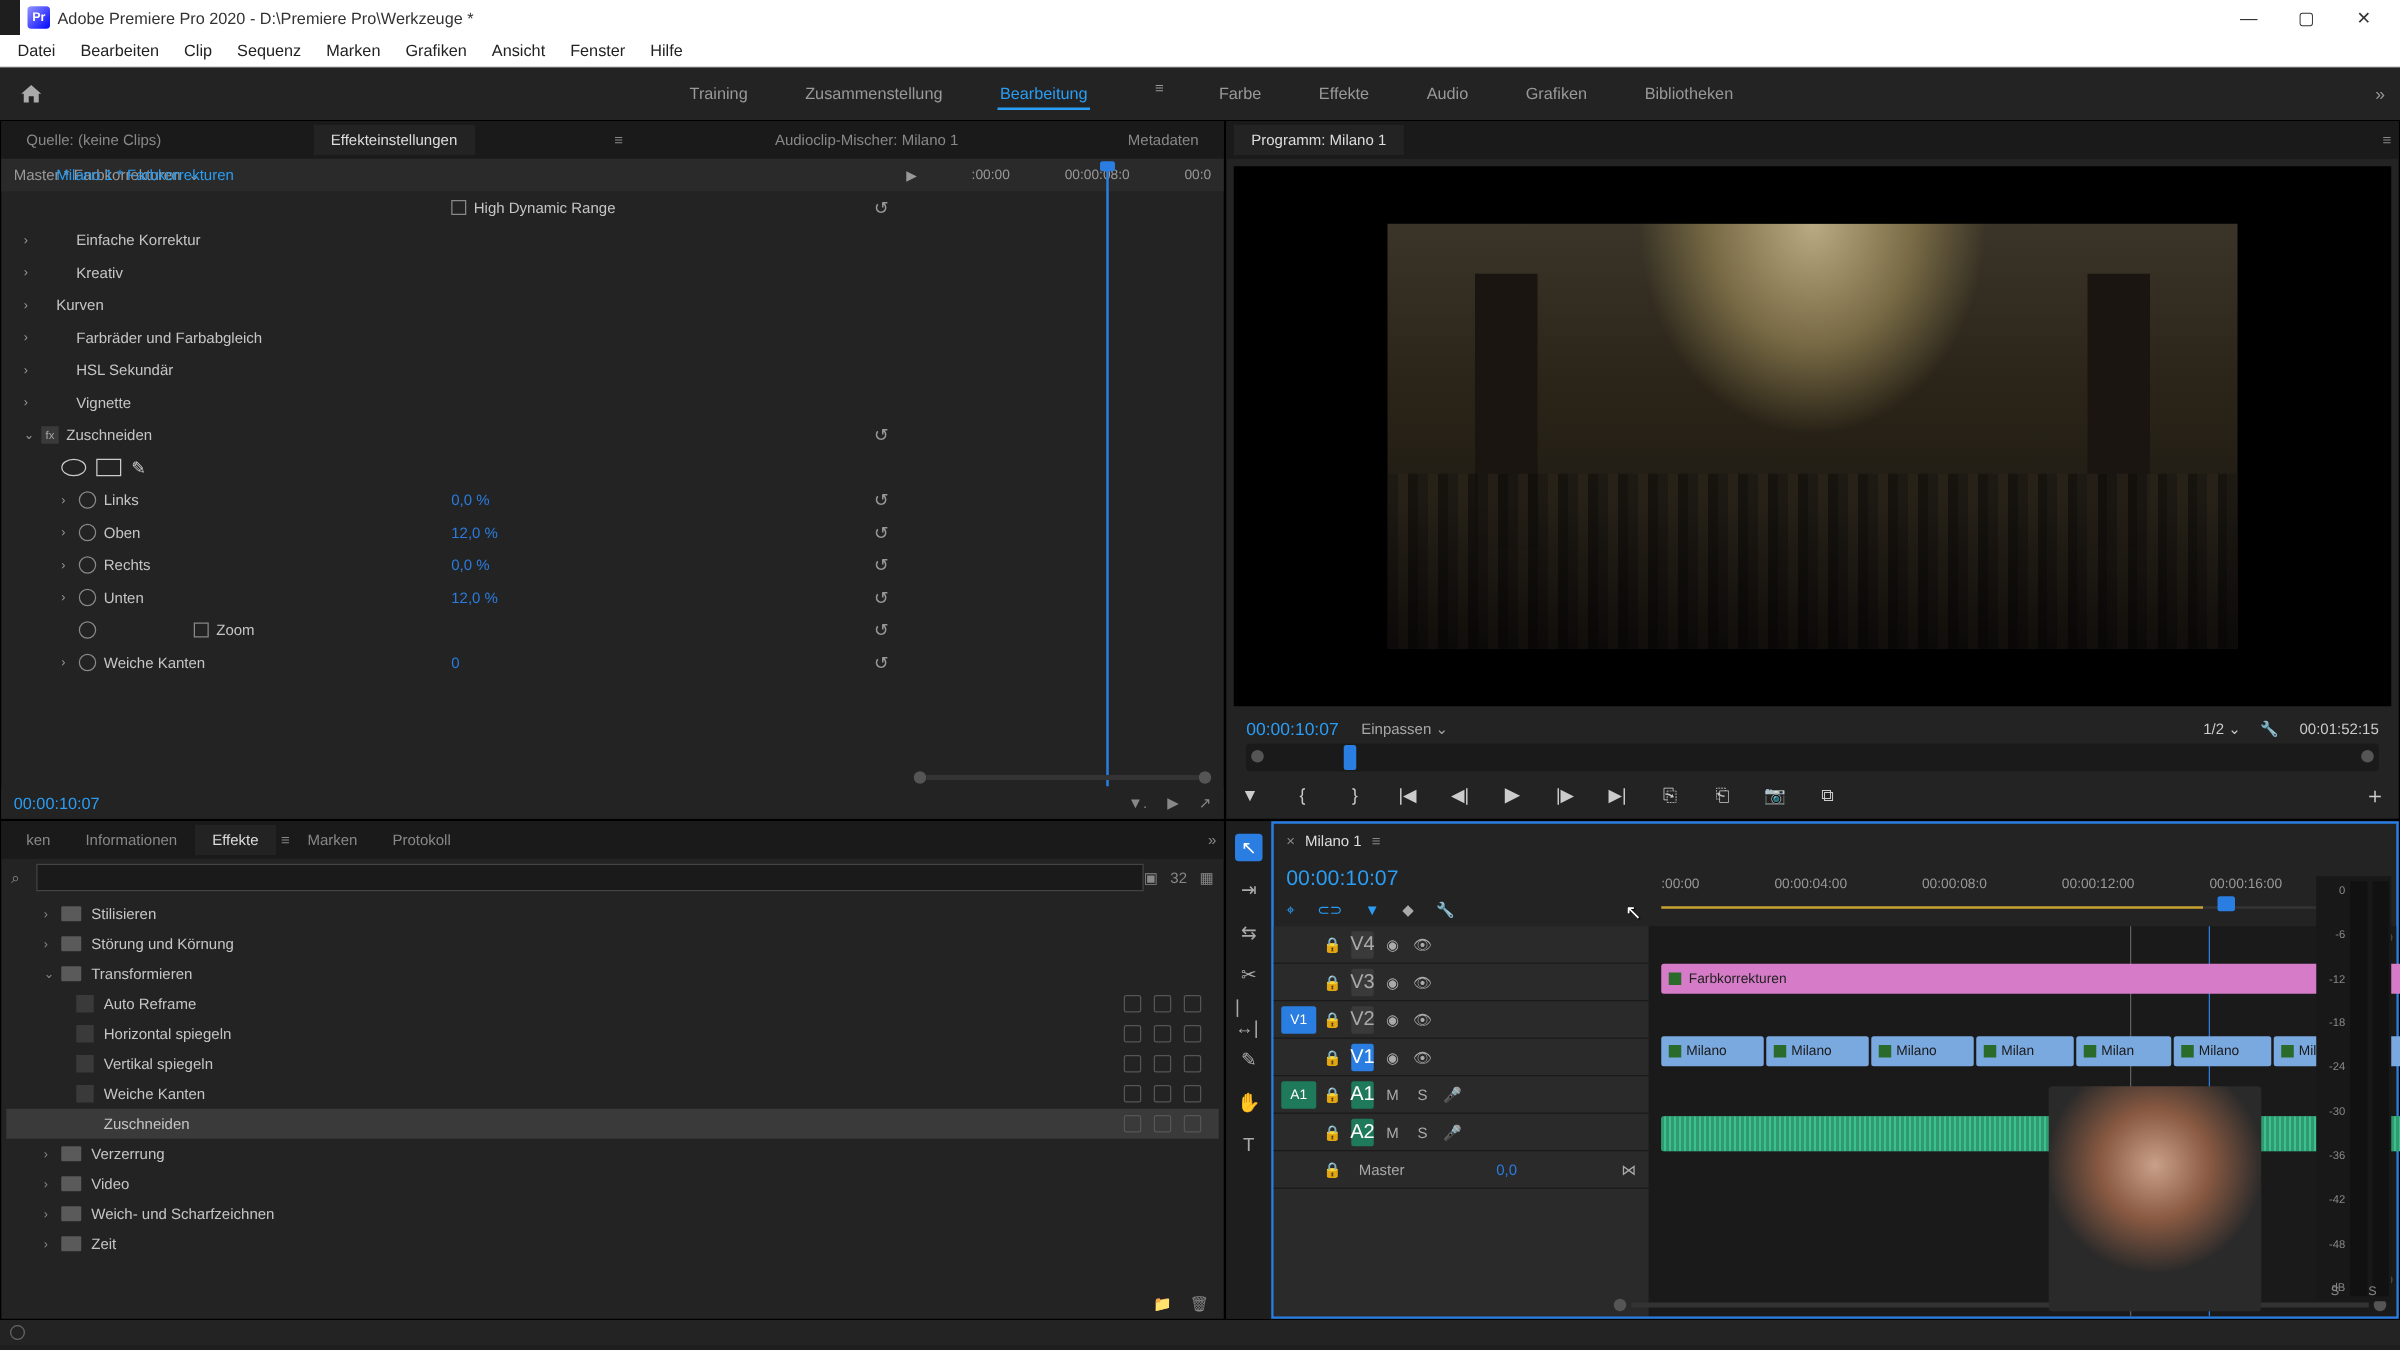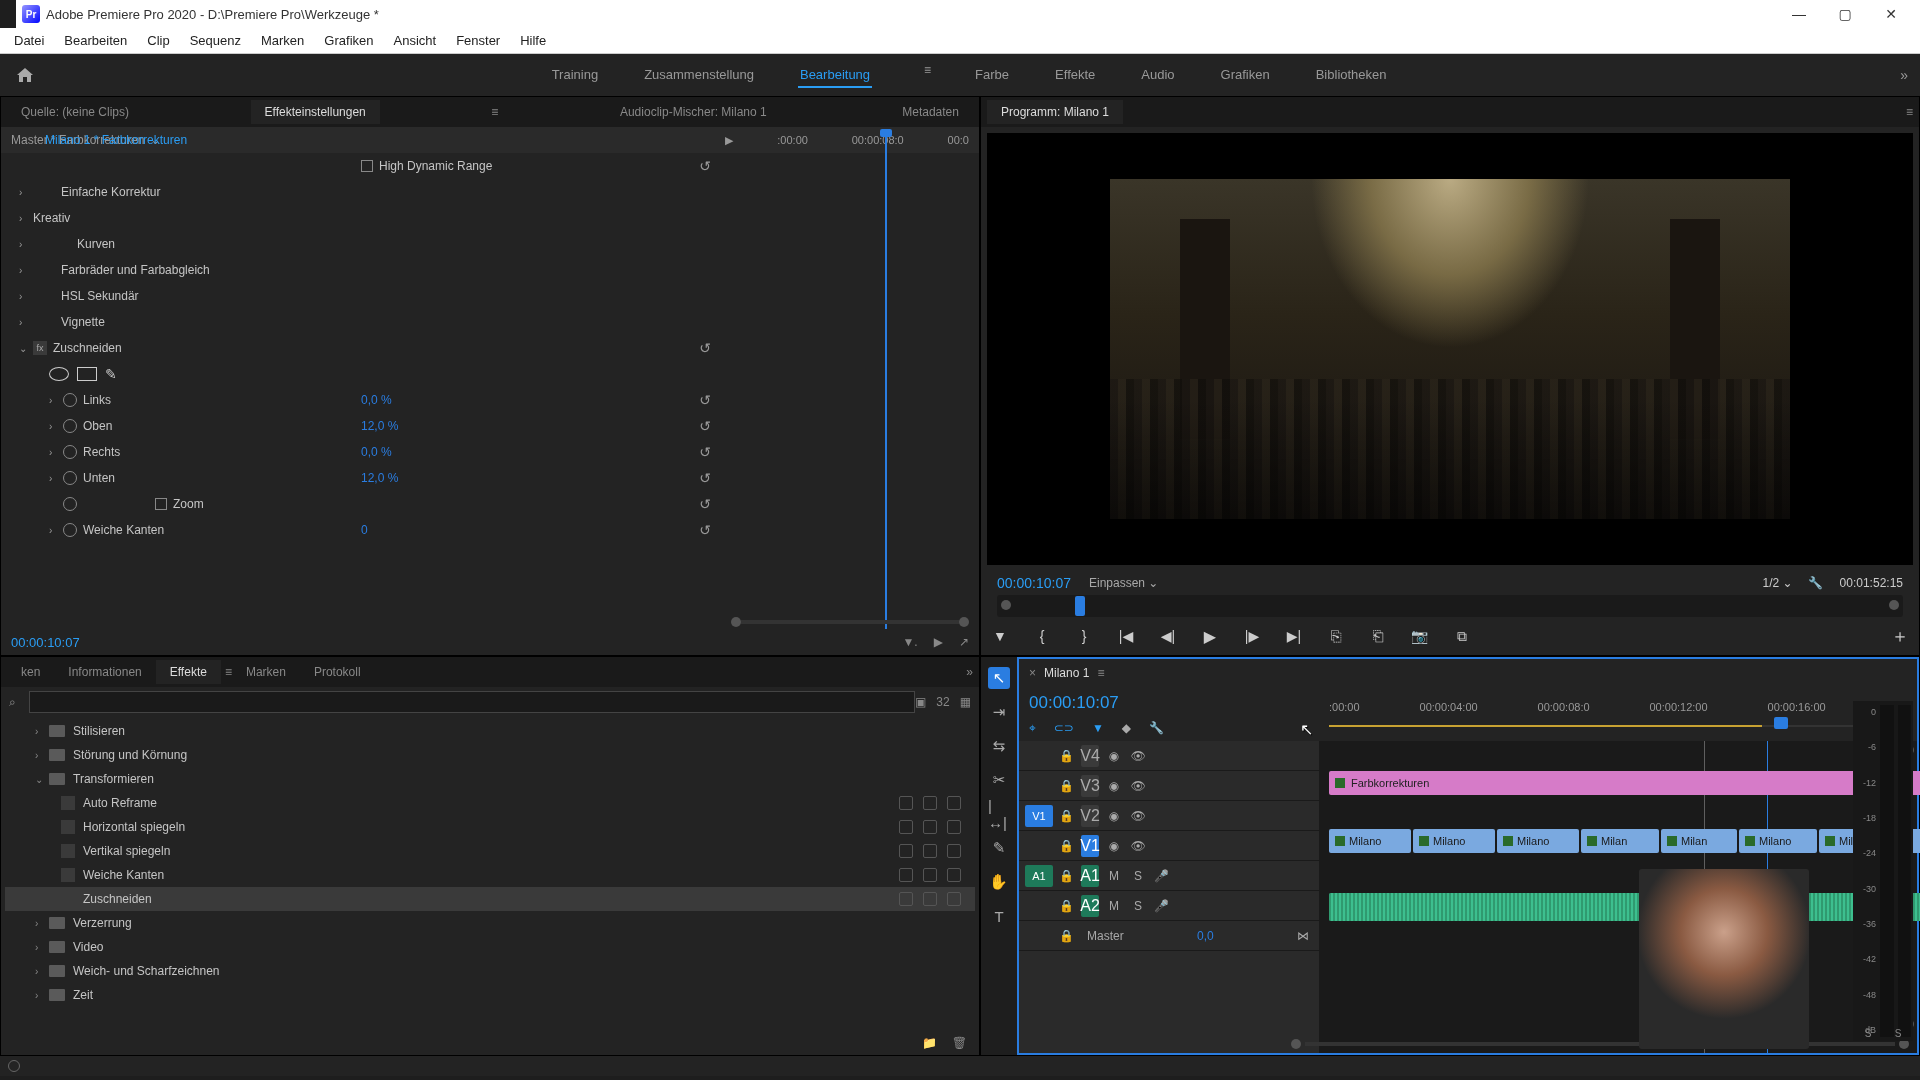--- a/index.html
+++ b/index.html
@@ -250,25 +250,25 @@
         <span class="chk"></span>
         <span class="label">High Dynamic Range</span>
         <span class="reset">↺</span>
       </div>
       <div class="ec-row">
           <span class="arrow">›</span>
           <span class="label" style="margin-left:28px">Einfache Korrektur</span>
         </div>
       <div class="ec-row">
           <span class="arrow">›</span>
-          <span class="label" style="">Kreativ</span>
+          <span class="label" style="margin-left:28px">Kreativ</span>
         </div>
       <div class="ec-row">
           <span class="arrow">›</span>
-          <span class="label" style="margin-left:44px">Kurven</span>
+          <span class="label" style="margin-left:12px">Kurven</span>
         </div>
       <div class="ec-row">
           <span class="arrow">›</span>
           <span class="label" style="margin-left:28px">Farbräder und Farbabgleich</span>
         </div>
       <div class="ec-row">
           <span class="arrow">›</span>
           <span class="label" style="margin-left:28px">HSL Sekundär</span>
         </div>
       <div class="ec-row">

